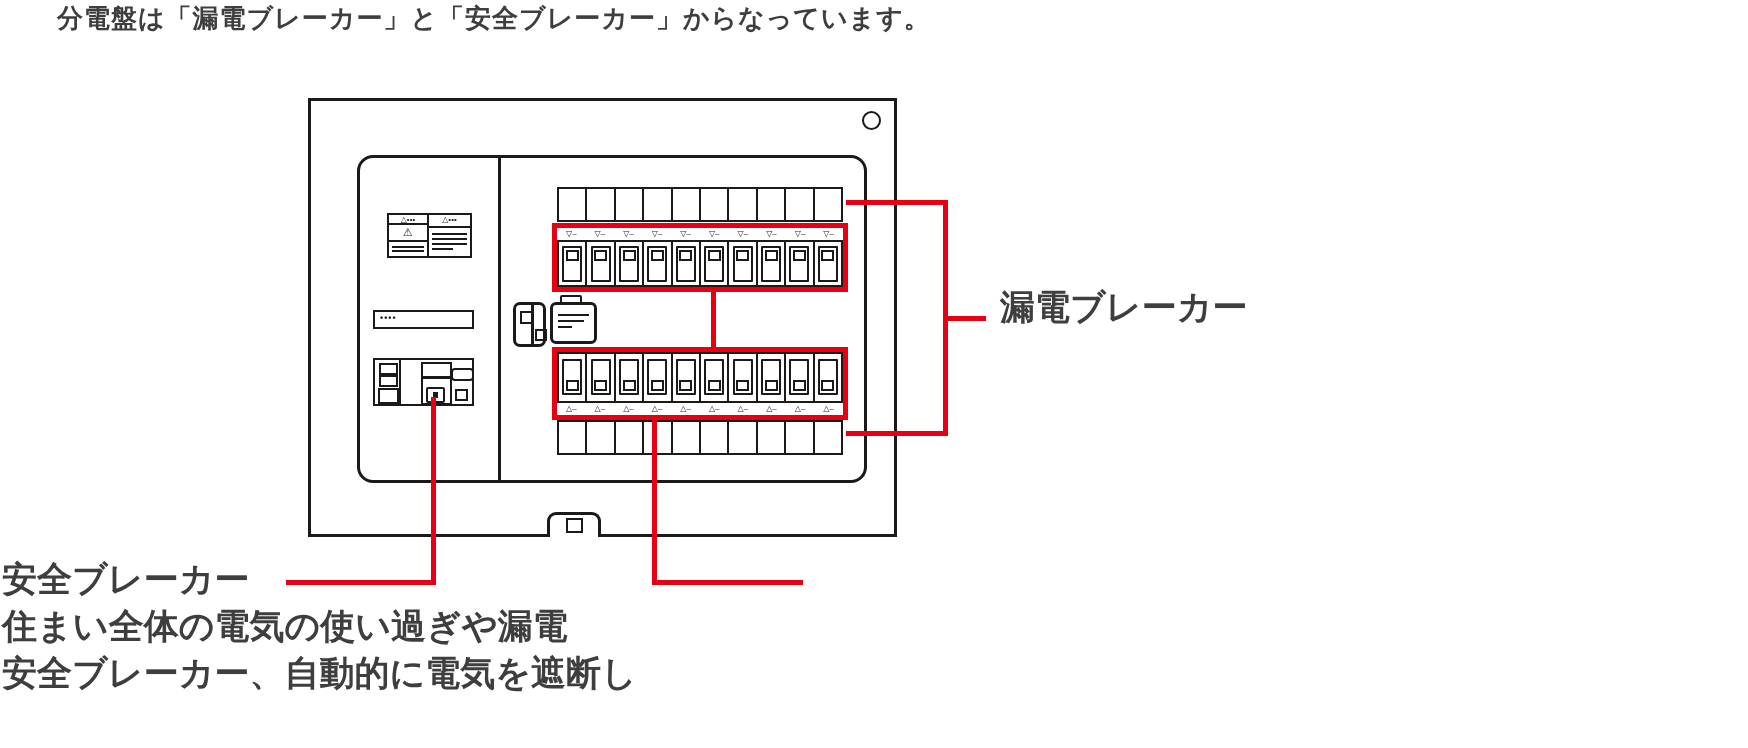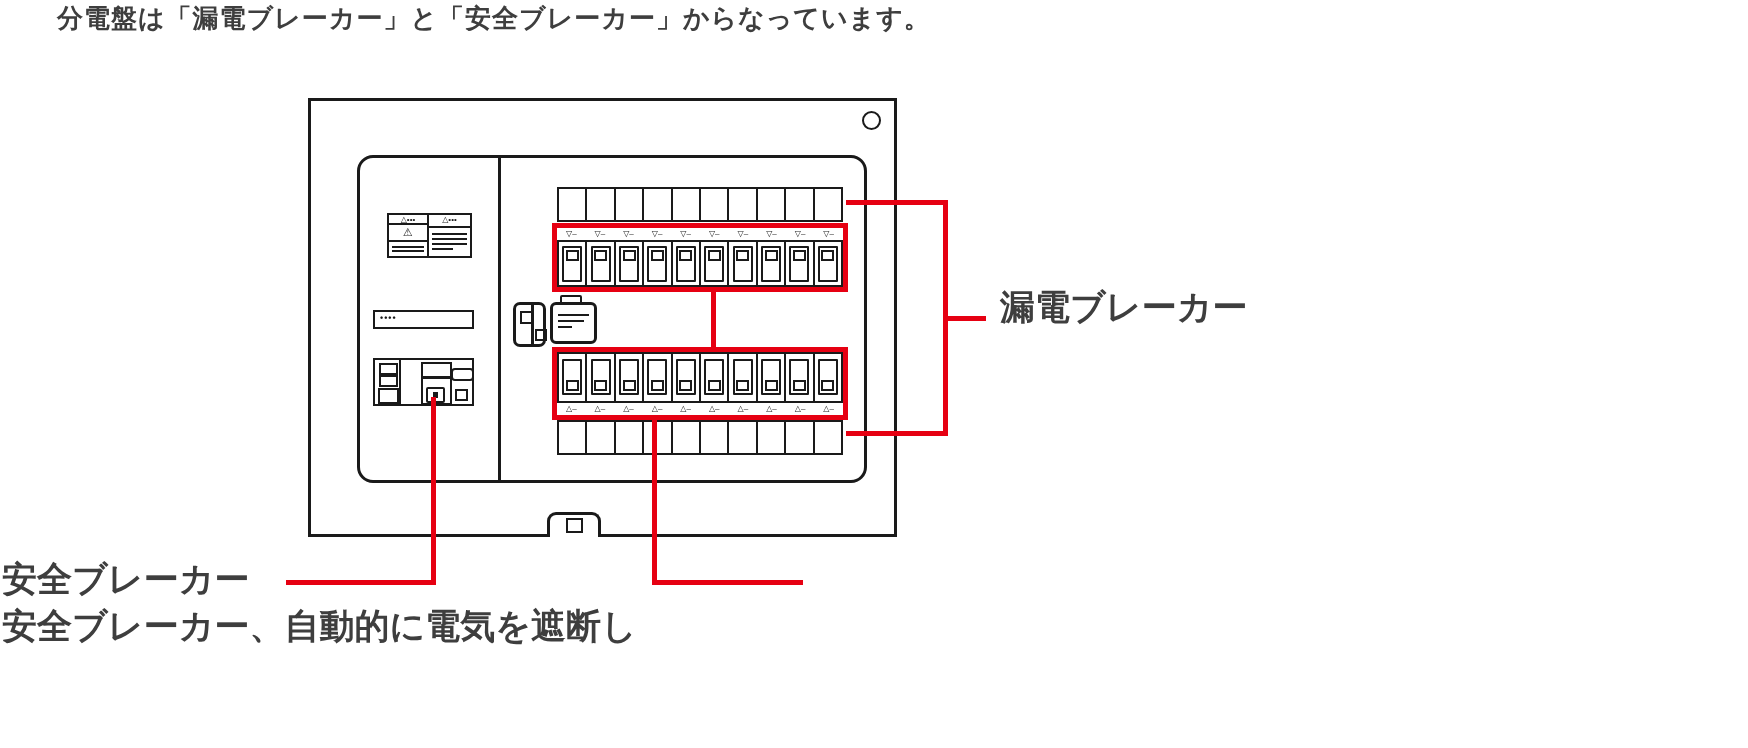--- a/index.html
+++ b/index.html
@@ -322,17 +322,18 @@
 
   <div class="abs redline sf-vert"></div>
   <div class="abs redline sf-horiz"></div>
 
   <div class="abs np-label">
     <div class="annot-line">漏電ブレーカー</div>
   </div>
 
   <div class="abs lk-label">
     <div class="annot-heading">安全ブレーカー</div>
+    <div class="annot-line">住まい全体の電気の使い過ぎや漏電</div>
     <div class="annot-line">安全ブレーカー、自動的に電気を遮断し</div>
   </div>
 
 
 </div>
 
 </body></html>

